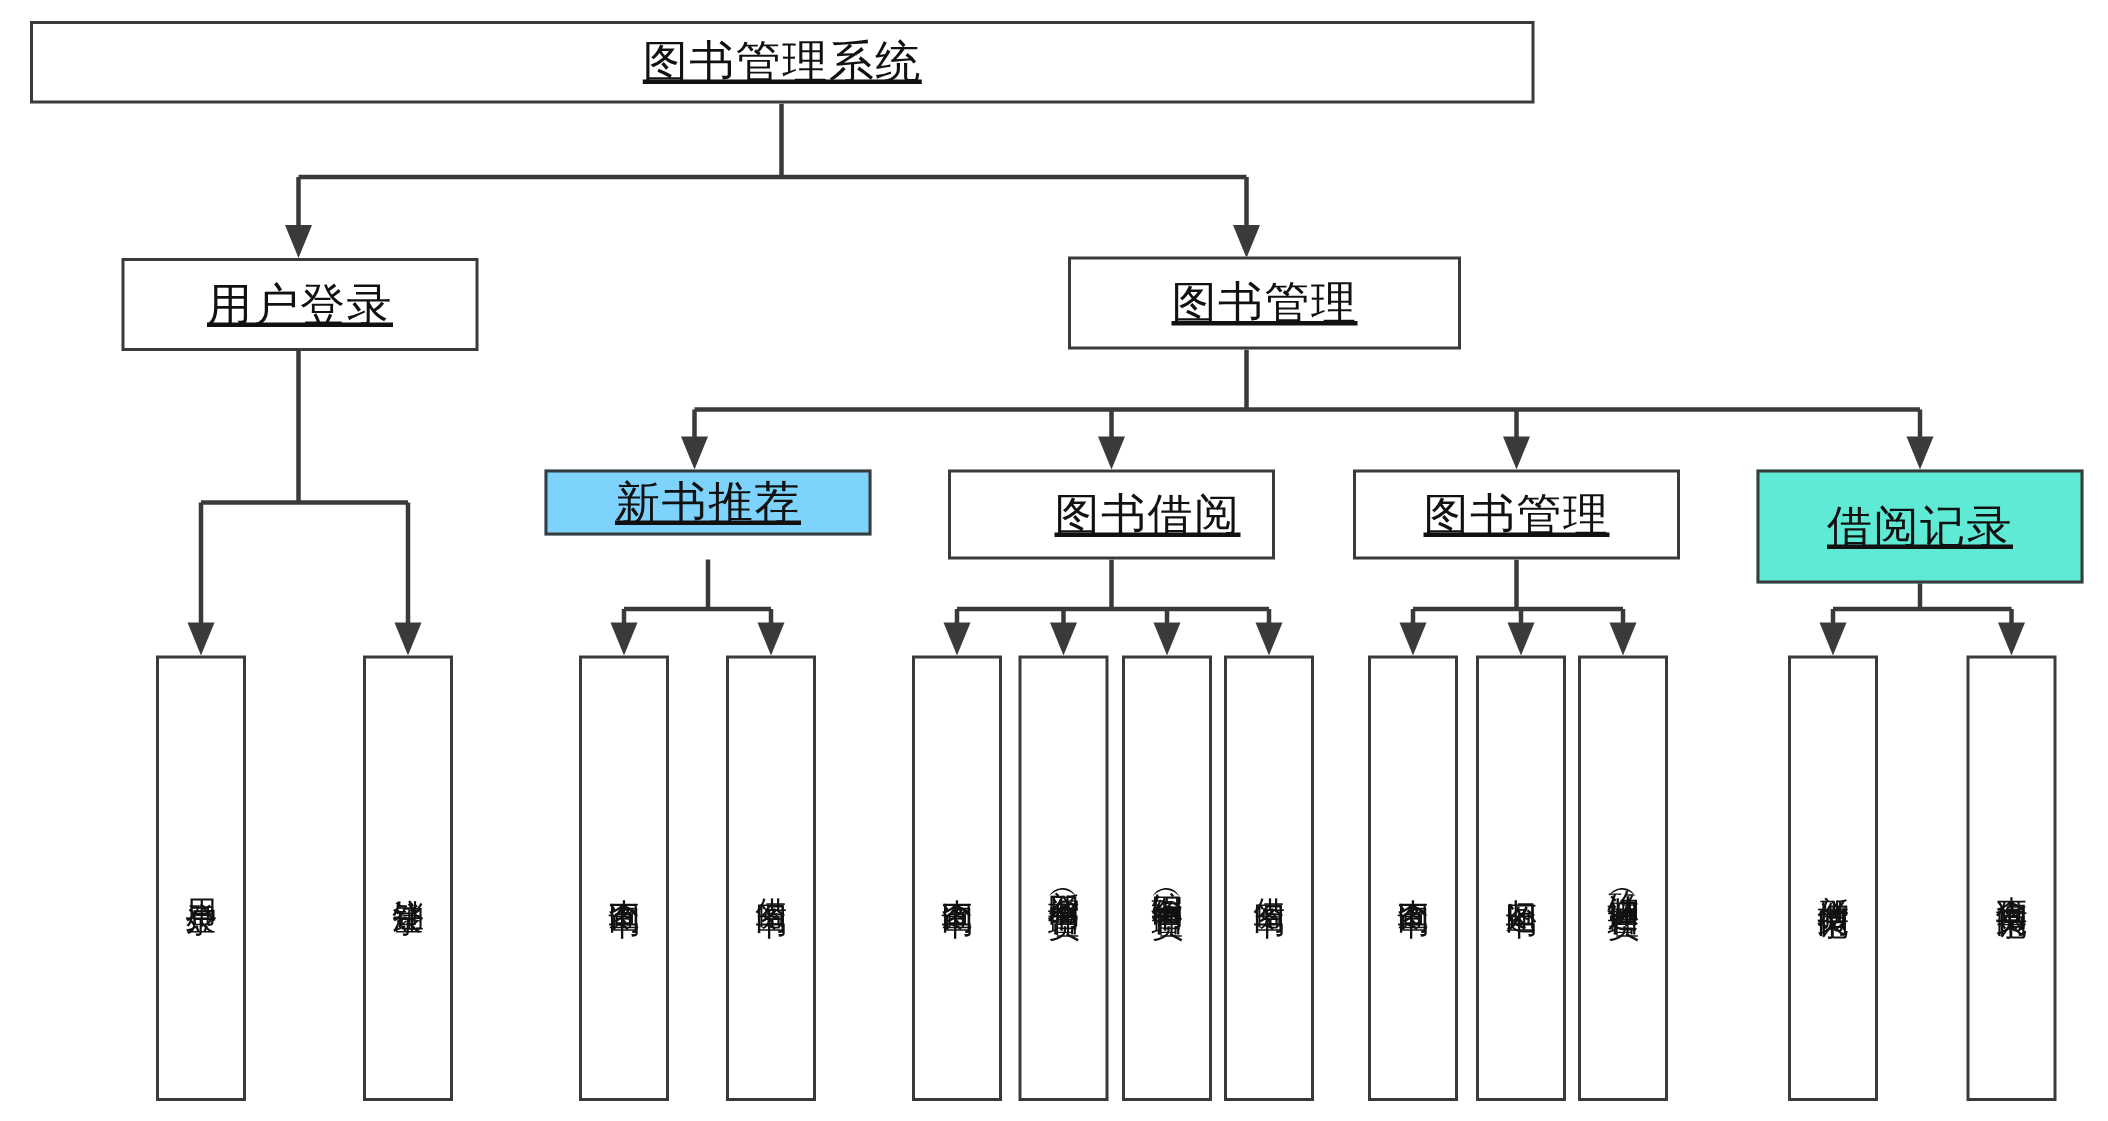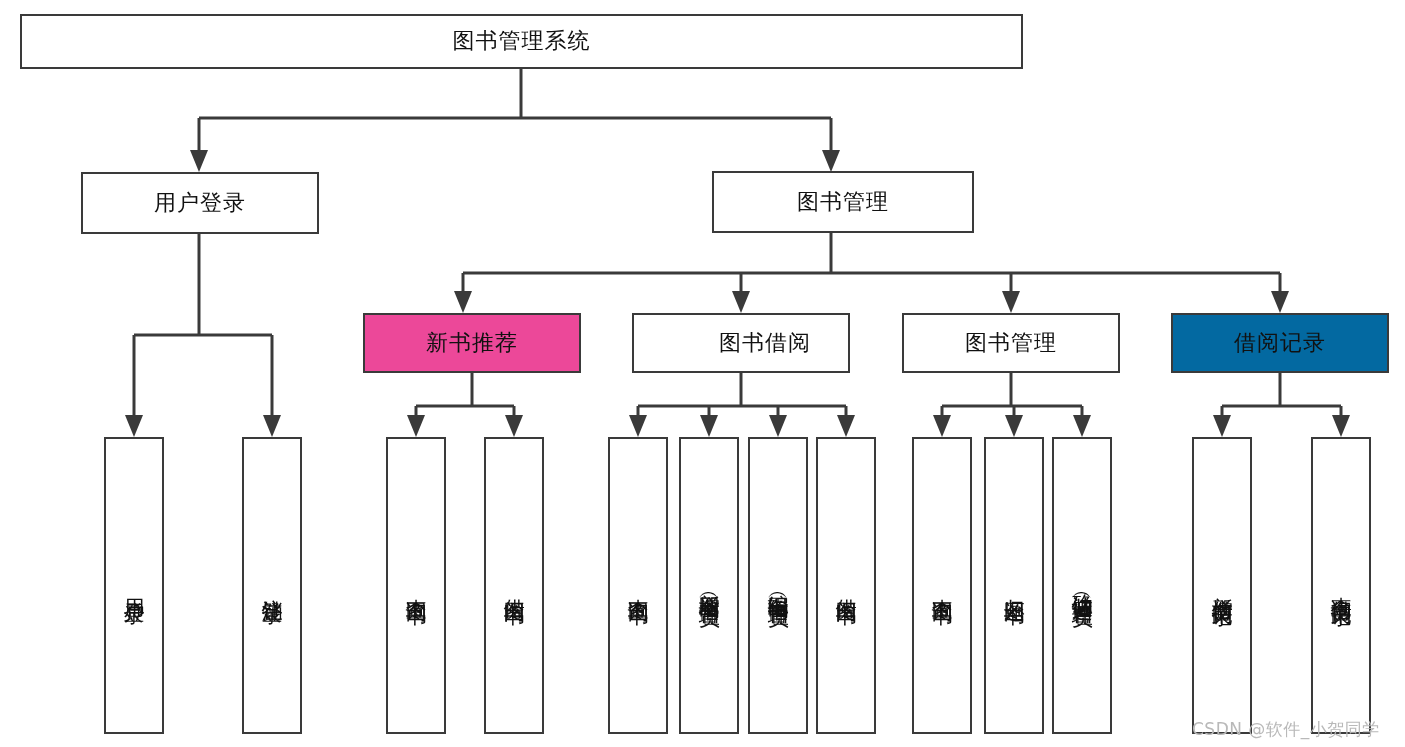--- a/index.html
+++ b/index.html
@@ -28,23 +28,24 @@
     position: absolute;
     box-sizing: border-box;
     background: #ffffff;
     border: 2px solid #3a3a3a;
     display: flex;
     align-items: center;
     justify-content: center;
     color: #111111;
   }
   .node.horiz {
-    font-size: 22px;
+    font-size: 30px;
     line-height: 1.1;
     letter-spacing: 1px;
+    text-decoration: underline;
   }
   .node.vert {
     writing-mode: vertical-rl;
     text-orientation: upright;
     font-size: 21px;
     line-height: 1.25;
     letter-spacing: 2px;
     padding-top: 6px;
     padding-bottom: 6px;
     justify-content: center;
@@ -124,30 +125,30 @@
   <div id="nodes">
       <div class="node horiz" style="left: 20px; top: 14px; width: 1003px; height: 55px; border-color: rgb(58, 58, 58); background: rgb(255, 255, 255); color: rgb(17, 17, 17);">
         <span class="label">图书管理系统</span>
       </div>
       <div class="node horiz" style="left: 81px; top: 172px; width: 238px; height: 62px; border-color: rgb(58, 58, 58); background: rgb(255, 255, 255); color: rgb(17, 17, 17);">
         <span class="label">用户登录</span>
       </div>
       <div class="node horiz" style="left: 712px; top: 171px; width: 262px; height: 62px; border-color: rgb(58, 58, 58); background: rgb(255, 255, 255); color: rgb(17, 17, 17);">
         <span class="label">图书管理</span>
       </div>
-      <div class="node horiz" style="left: 363px; top: 313px; width: 218px; height: 60px; border-color: rgb(58, 58, 58); background: #ec4899; color: rgb(17, 17, 17);">
+      <div class="node horiz" style="left: 363px; top: 313px; width: 218px; height: 44px; border-color: rgb(58, 58, 58); background: #7dd3fc; color: rgb(17, 17, 17);">
         <span class="label">新书推荐</span>
       </div>
       <div class="node horiz" style="left: 632px; top: 313px; width: 218px; height: 60px; border-color: rgb(58, 58, 58); background: rgb(255, 255, 255); color: rgb(17, 17, 17); padding-left: 48px;">
         <span class="label">图书借阅</span>
       </div>
       <div class="node horiz" style="left: 902px; top: 313px; width: 218px; height: 60px; border-color: rgb(58, 58, 58); background: rgb(255, 255, 255); color: rgb(17, 17, 17);">
         <span class="label">图书管理</span>
       </div>
-      <div class="node horiz" style="left: 1171px; top: 313px; width: 218px; height: 60px; border-color: rgb(58, 58, 58); background: #0369a1; color: rgb(17, 17, 17);">
+      <div class="node horiz" style="left: 1171px; top: 313px; width: 218px; height: 76px; border-color: rgb(58, 58, 58); background: #5eead4; color: rgb(17, 17, 17);">
         <span class="label">借阅记录</span>
       </div>
       <div class="node vert" style="left: 104px; top: 437px; width: 60px; height: 297px; border-color: rgb(58, 58, 58); background: rgb(255, 255, 255); color: rgb(17, 17, 17);">
         <span class="label">用户登录</span>
       </div>
       <div class="node vert" style="left: 242px; top: 437px; width: 60px; height: 297px; border-color: rgb(58, 58, 58); background: rgb(255, 255, 255); color: rgb(17, 17, 17);">
         <span class="label">注销登录</span>
       </div>
       <div class="node vert" style="left: 386px; top: 437px; width: 60px; height: 297px; border-color: rgb(58, 58, 58); background: rgb(255, 255, 255); color: rgb(17, 17, 17);">
         <span class="label">查询图书</span>
@@ -176,14 +177,13 @@
       <div class="node vert" style="left: 1052px; top: 437px; width: 60px; height: 297px; border-color: rgb(58, 58, 58); background: rgb(255, 255, 255); color: rgb(17, 17, 17);">
         <span class="label">确认归还（管理员）</span>
       </div>
       <div class="node vert" style="left: 1192px; top: 437px; width: 60px; height: 297px; border-color: rgb(58, 58, 58); background: rgb(255, 255, 255); color: rgb(17, 17, 17);">
         <span class="label">新增借阅记录</span>
       </div>
       <div class="node vert" style="left: 1311px; top: 437px; width: 60px; height: 297px; border-color: rgb(58, 58, 58); background: rgb(255, 255, 255); color: rgb(17, 17, 17);">
         <span class="label">查询借阅记录</span>
       </div>
     </div>
-  <div class="watermark" style="left: 1192px; top: 718px; color: rgb(185, 185, 185);">CSDN @软件_小贺同学</div>
 </div>
 
 </body></html>

